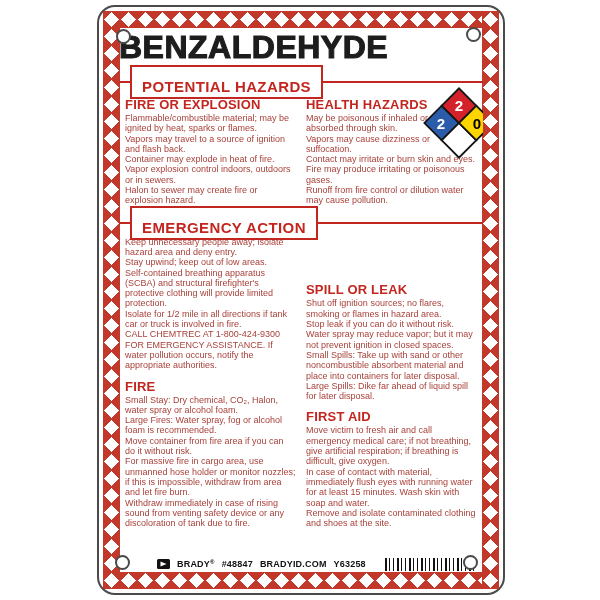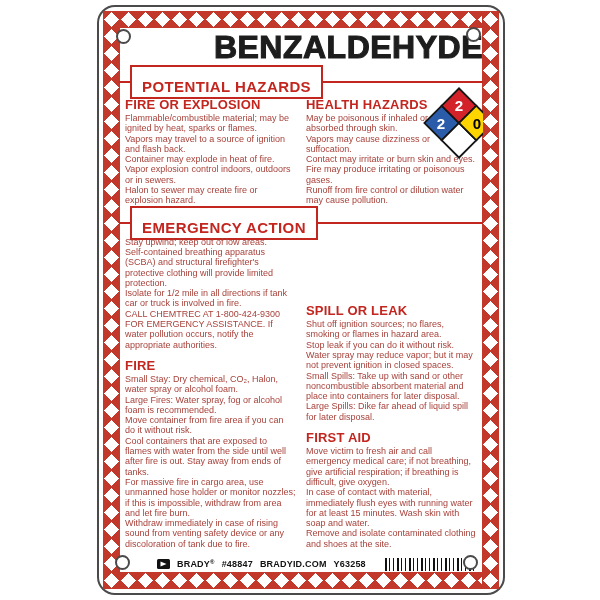--- a/index.html
+++ b/index.html
@@ -27,21 +27,21 @@
 
   .hole{position:absolute;width:15px;height:15px;border:2px solid #4a4a4a;border-radius:50%;
     background:#fff;box-sizing:border-box;z-index:5}
   .h-tl{left:17px;top:22px}
   .h-tr{left:367px;top:20px}
   .h-bl{left:16px;bottom:23px}
   .h-br{left:364px;bottom:23px}
 
   .content{position:absolute;inset:20px;overflow:hidden}
 
-  .title{margin:2px 0 0;text-align:right;font-size:32px;line-height:36px;font-weight:bold;
+  .title{margin:2px 0 0;text-align:left;font-size:32px;line-height:36px;font-weight:bold;
     color:#1d1d1d;letter-spacing:.5px;-webkit-text-stroke:1.1px #1d1d1d}
 
   .rule{display:flex;align-items:center;margin-top:6px;height:22px}
   .rline{height:2px;background:#c3261f}
   .rule .pre{width:11px}
   .rule .post{flex:1}
   .rbox{border:2px solid #c3261f;color:#c3261f;font-weight:bold;font-size:15px;
     letter-spacing:.4px;padding:11px 10px 2px;white-space:nowrap;background:#fff}
 
   .cols{display:flex;gap:10px;padding:0 6px;align-items:flex-end}
@@ -126,31 +126,31 @@
 
     <div class="rule">
       <span class="rline pre"></span>
       <span class="rbox">EMERGENCY ACTION</span>
       <span class="rline post"></span>
     </div>
 
     <div class="cols">
       <div class="col">
         <div class="body" style="margin-top:3px">
+            <p class="para"><span>Keep unnecessary people away; isolate hazard area and deny entry.</span></p>
             <p class="para"><span>Stay upwind; keep out of low areas.</span></p>
             <p class="para"><span>Self-contained breathing apparatus (SCBA) and structural firefighter's protective clothing will provide limited protection.</span></p>
             <p class="para"><span class="b">Isolate for 1/2 mile in all directions if tank car or truck is involved in fire.</span></p>
             <p class="para"><span class="b">CALL CHEMTREC AT 1-800-424-9300 FOR EMERGENCY ASSISTANCE.</span><span> If water pollution occurs, notify the appropriate authorities.</span></p>
           </div>
         <h3 class="sec mt">FIRE</h3>
         <div class="body">
             <p class="para"><span class="b">Small Stay</span><span>: Dry chemical, CO₂, Halon, water spray or alcohol foam.</span></p>
             <p class="para"><span class="b">Large Fires</span><span>: Water spray, fog or alcohol foam is recommended.</span></p>
             <p class="para"><span>Move container from fire area if you can do it without risk.</span></p>
-            <p class="para"><span>Cool containers that are exposed to flames with water from the side until well after fire is out. Stay away from ends of tanks.</span></p>
             <p class="para"><span>For massive fire in cargo area, use unmanned hose holder or monitor nozzles; if this is impossible, withdraw from area and let fire burn.</span></p>
             <p class="para"><span>Withdraw immediately in case of rising sound from venting safety device or any discoloration of tank due to fire.</span></p>
           </div>
       </div>
       <div class="col">
         <h3 class="sec" style="margin-top:24px">SPILL OR LEAK</h3>
         <div class="body">
             <p class="para"><span>Shut off ignition sources; no flares, smoking or flames in hazard area.</span></p>
             <p class="para"><span>Stop leak if you can do it without risk.</span></p>
             <p class="para"><span>Water spray may reduce vapor; but it may not prevent ignition in closed spaces.</span></p>

